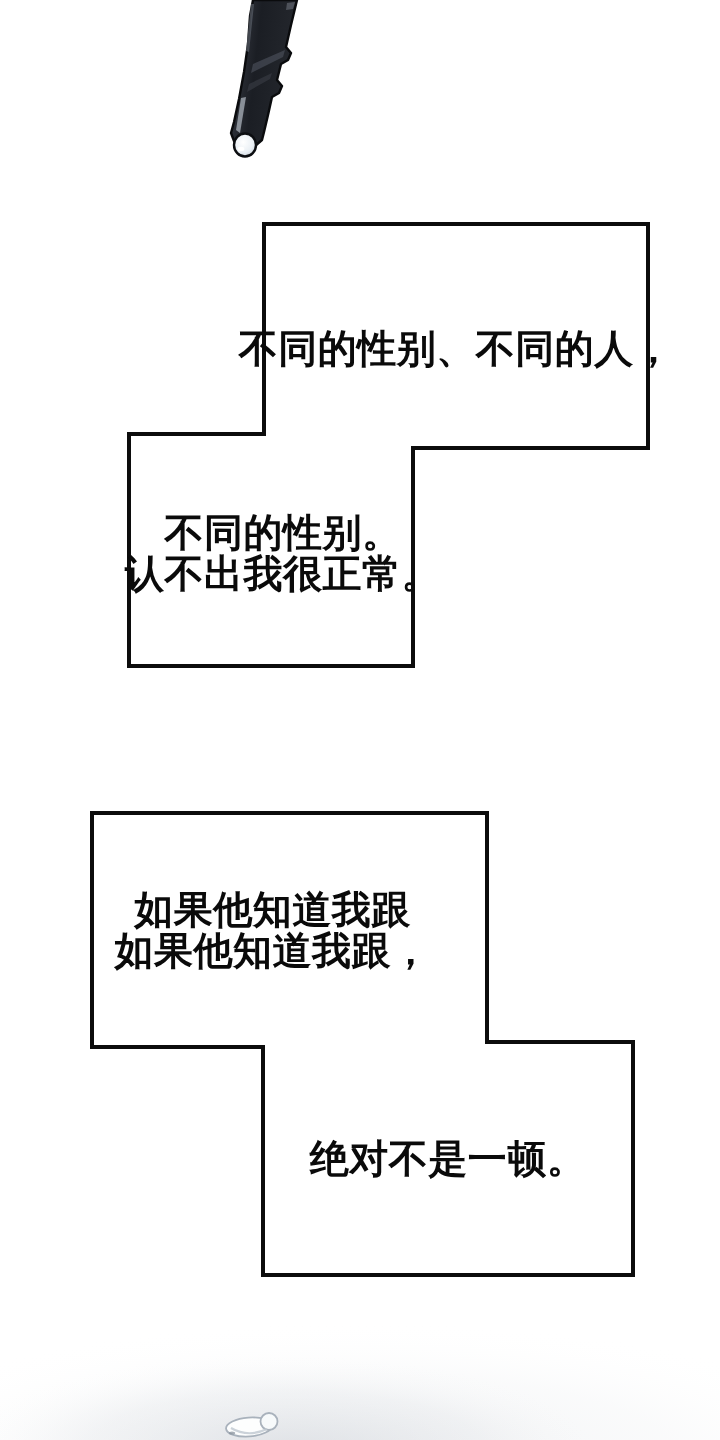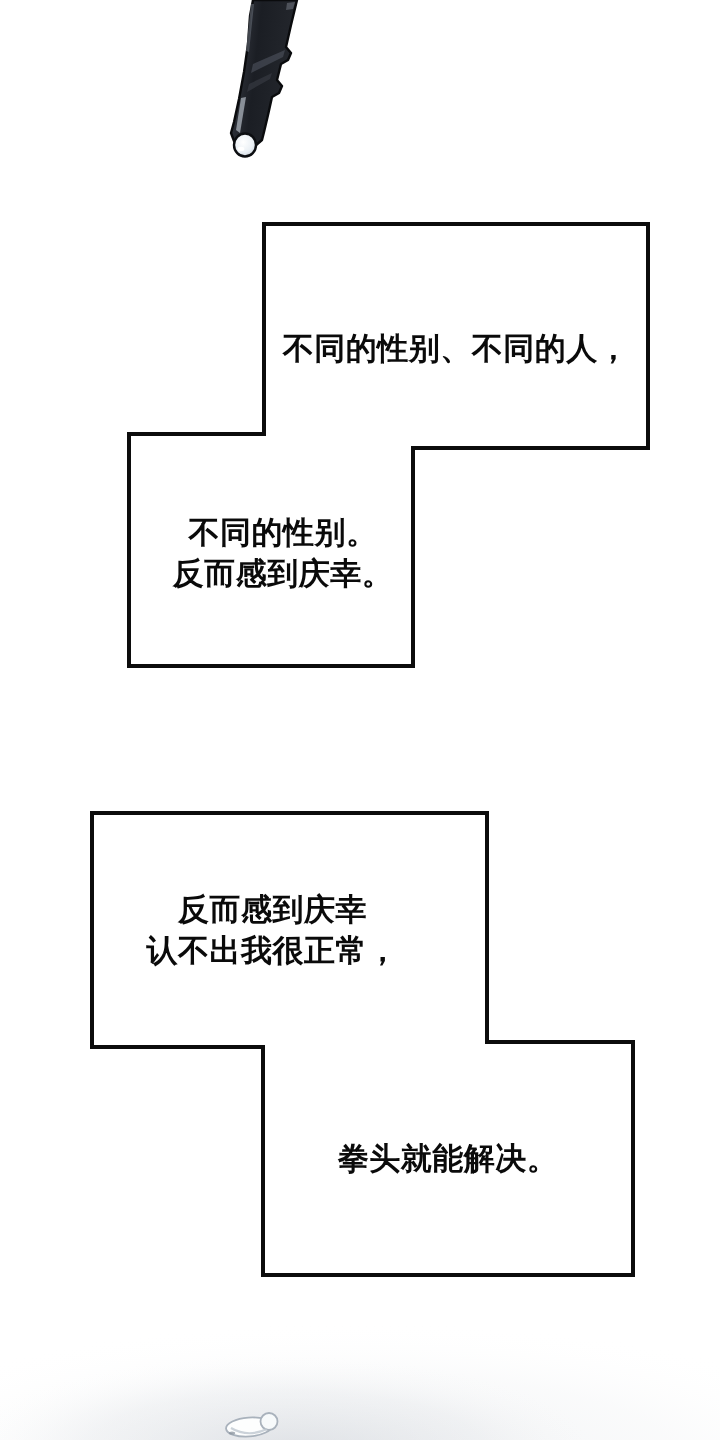--- a/index.html
+++ b/index.html
@@ -25,21 +25,21 @@
   }
   .narr {
     position: absolute;
     display: flex;
     flex-direction: column;
     align-items: center;
     justify-content: center;
     text-align: center;
     color: #0a0a0a;
     font-weight: 700;
-    font-size: 31px;
+    font-size: 39px;
     line-height: 41px;
     letter-spacing: 0.5px;
     white-space: nowrap;
   }
   .n1 { left: 264px; top: 224px; width: 384px; height: 224px; padding-top: 12px; }
   .n2 { left: 129px; top: 434px; width: 284px; height: 232px; padding-top: 6px; padding-left: 24px; box-sizing: border-box; }
   .n3 { left: 92px;  top: 813px; width: 395px; height: 234px; padding-right: 34px; box-sizing: border-box; }
   .n4 { left: 263px; top: 1042px; width: 370px; height: 233px; }
 </style>
 </head>
@@ -96,25 +96,25 @@
       <ellipse cx="232" cy="1433" rx="3.2" ry="1.6" fill="#8a939e" opacity="0.75"></ellipse>
     </g>
   </svg>
 
   <div class="narr n1">
     <div>不同的性别、不同的人，</div>
   </div>
 
   <div class="narr n2">
     <div>不同的性别。</div>
-    <div>反而感到庆幸。</div>
+    <div>认不出我很正常。</div>
   </div>
 
   <div class="narr n3">
-    <div>反而感到庆幸</div>
-    <div>认不出我很正常，</div>
+    <div>如果他知道我跟</div>
+    <div>如果他知道我跟，</div>
   </div>
 
   <div class="narr n4">
-    <div>拳头就能解决。</div>
+    <div>绝对不是一顿。</div>
   </div>
 
 </div>
 
 </body></html>

